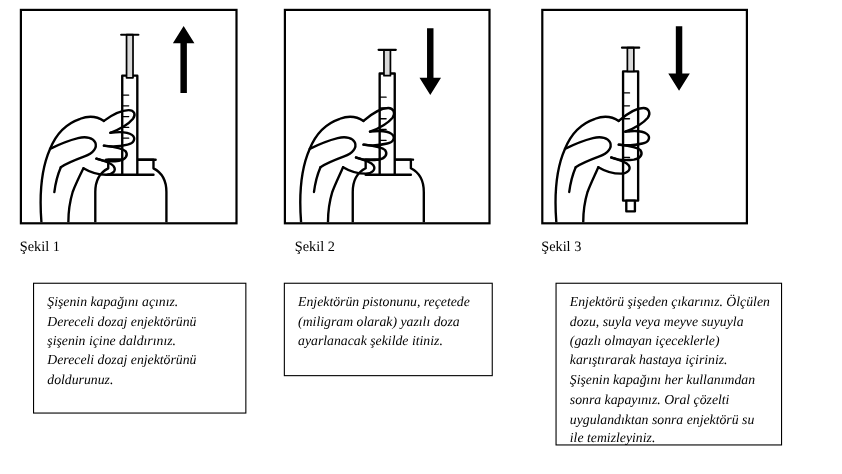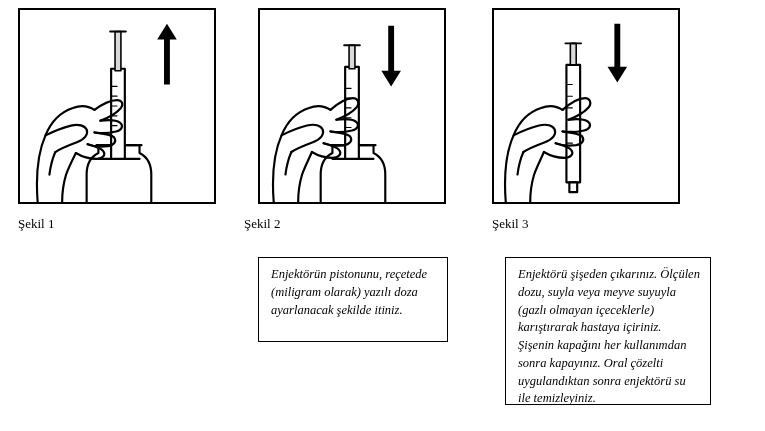--- a/index.html
+++ b/index.html
@@ -35,21 +35,21 @@
 
   
   .caption {
     position: absolute;
     font-family: "Liberation Serif", serif;
     font-size: 13px;
     color: #000;
     white-space: nowrap;
   }
   .cap-1 { left: 18px;  top: 216px; }
-  .cap-2 { left: 244px; top: 216px; }
+  .cap-2 { left: 268px; top: 216px; }
   .cap-3 { left: 492px; top: 216px; text-align: right; }
 
   
   .textbox {
     position: absolute;
     border: 1px solid #000;
     box-sizing: border-box;
     background: #fff;
     font-family: "Liberation Serif", serif;
     font-style: italic;
@@ -172,16 +172,19 @@
       <g fill="#000" stroke="none">
         <path d="M126 74 L116 58 L123 58 L123 14 L129 14 L129 58 L136 58 Z"></path>
       </g>
     </svg>
   </div>
 
   <div class="caption cap-1">Şekil 1</div>
   <div class="caption cap-2">Şekil 2</div>
   <div class="caption cap-3">Şekil 3</div>
 
+  <div class="textbox tb-1">Şişenin kapağını açınız.
+Dereceli dozaj enjektörünü şişenin içine daldırınız.
+Dereceli dozaj enjektörünü doldurunuz.</div>
   <div class="textbox tb-3">Enjektörü şişeden çıkarınız. Ölçülen dozu, suyla veya meyve suyuyla (gazlı olmayan içeceklerle) karıştırarak hastaya içiriniz. Şişenin kapağını her kullanımdan sonra kapayınız. Oral çözelti uygulandıktan sonra enjektörü su ile temizleyiniz.</div>
   <div class="textbox tb-2">Enjektörün pistonunu, reçetede (miligram olarak) yazılı doza ayarlanacak şekilde itiniz.</div>
 
 </div>
 
 </body></html>

